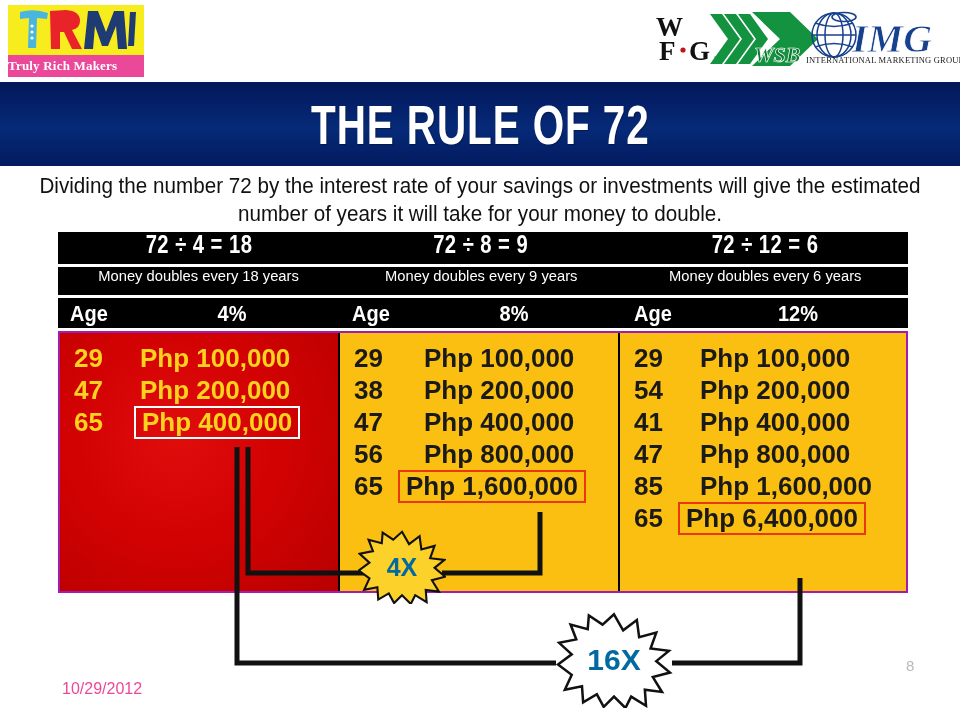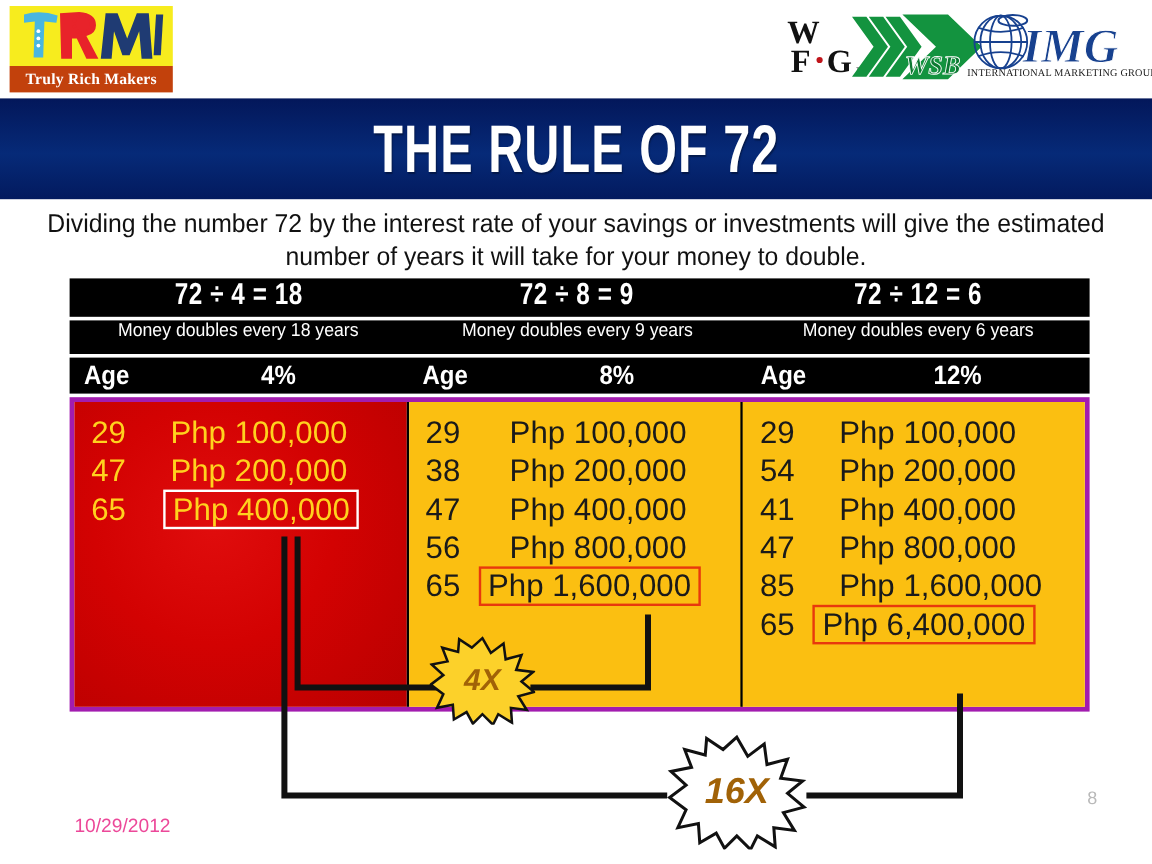--- a/index.html
+++ b/index.html
@@ -21,22 +21,22 @@
   .trm-logo {
     position: absolute; left: 8px; top: 5px;
     width: 136px; height: 68px;
   }
   .trm-yellow {
     position: absolute; left: 0; top: 0; width: 136px; height: 50px;
     background: #f7ec1e;
   }
   .trm-blue {
     position: absolute; left: 0; top: 50px; width: 136px; height: 22px;
-    background: #c2410c;
-    display: flex; align-items: center; justify-content: center;
+    background: #ec4899;
+    display: flex; align-items: center; justify-content: flex-start;
   }
   .trm-blue span {
     color: #ffffff; font-family: "Liberation Serif", serif;
     font-weight: bold; font-size: 13px; letter-spacing: .2px;
     white-space: nowrap;
   }
   .trm-letters {
     position: absolute; left: 6px; top: 1px; width: 124px; height: 48px;
   }
 
@@ -112,21 +112,22 @@
     font-weight: bold; font-size: 20px;
     transform: scaleY(1.1);
     color: #ffffff;
   }
   .agehdr .lbl { width: 100px; padding-left: 12px; }
   .agehdr .pct { flex: 1; text-align: center; padding-right: 34px; }
 
   
   .data-band {
     position: relative; display: flex; width: 850px; height: 262px;
-    border: 4px solid #a21caf;
+    border: 2px solid #a21caf;
+    font-weight: bold;
   }
   .col {
     position: relative; height: 100%; padding-top: 9px;
     border-right: 2px solid #000000;
   }
   .col:last-child { border-right: none; }
   .col-red {
     width: 280px;
     background: radial-gradient(circle at 42% 40%, #e00d0d 0%, #d30202 45%, #b80000 100%);
   }
@@ -168,23 +169,22 @@
   .overlay {
     position: absolute; left: 0; top: 0; width: 960px; height: 720px;
     pointer-events: none;
   }
 
   
   .burst { position: absolute; }
   .burst-label {
     position: absolute; left: 0; top: 0; width: 100%; height: 100%;
     display: flex; align-items: center; justify-content: center;
-    color: #a16207; font-weight: bold;
+    color: #0369a1; font-weight: bold;
     font-family: "Liberation Sans", sans-serif;
-    font-style: italic;
   }
   #burst4x { left: 358px; top: 530px; width: 88px; height: 74px; }
   #burst4x .burst-label { font-size: 25px; }
   #burst16x { left: 550px; top: 612px; width: 128px; height: 96px; }
   #burst16x .burst-label { font-size: 30px; }
 
   
   .slide-date {
     position: absolute; left: 62px; top: 680px;
     font-family: "Liberation Sans", sans-serif;

